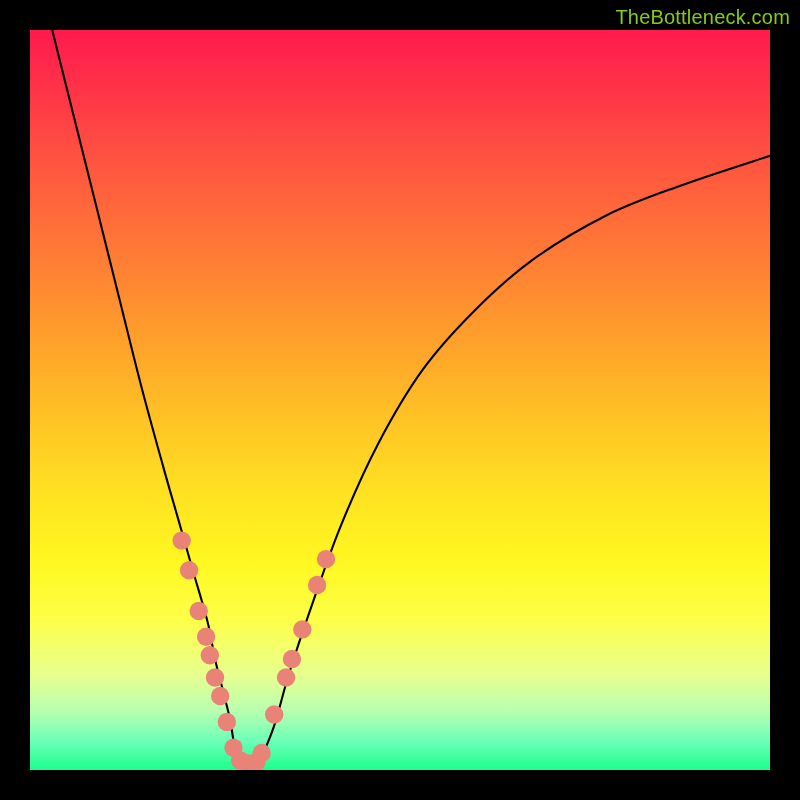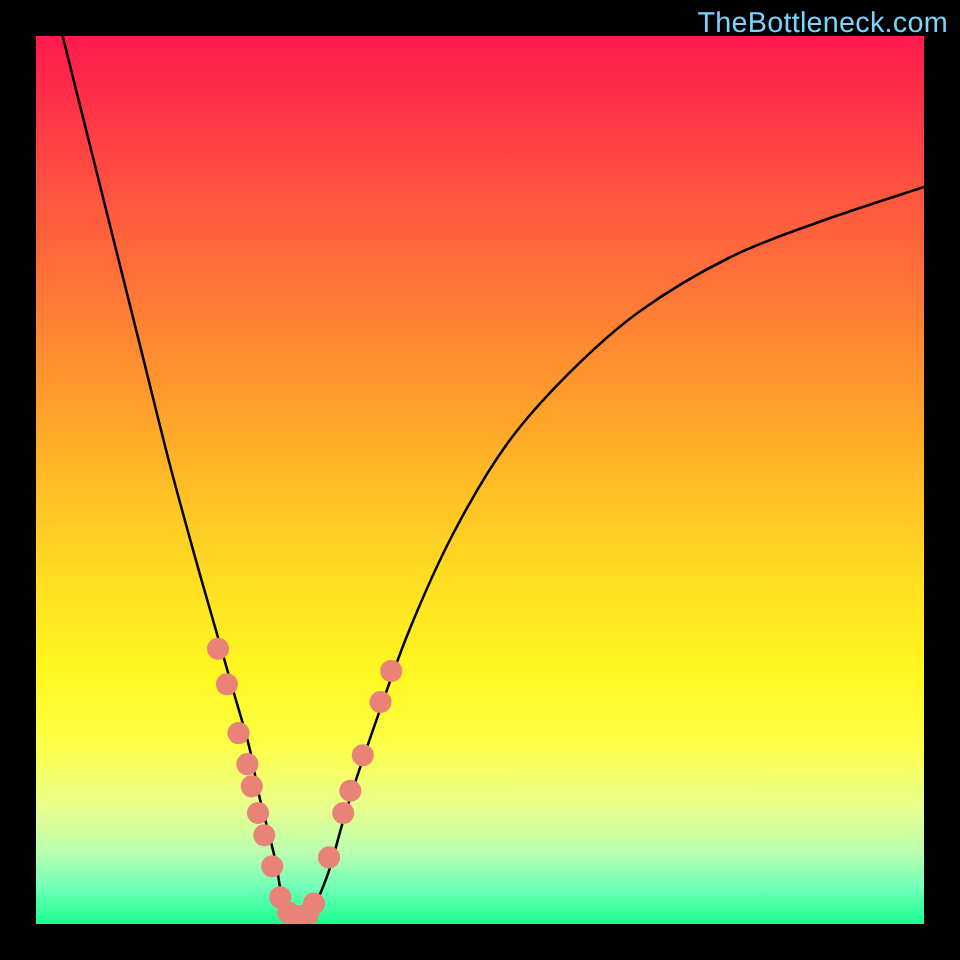--- a/index.html
+++ b/index.html
@@ -37,22 +37,22 @@
       #e8ff8e 87%,
       #b9ffb0 92%,
       #6effb8 96%,
       #1bff8e 100%
     );
   }
   .watermark {
     position: absolute;
     top: 6px;
     right: 10px;
-    color: #7dd3fc;
-    font-size: 24px;
+    color: #84cc16;
+    font-size: 20px;
     letter-spacing: 0.2px;
     z-index: 50;
   }
   svg.curves {
     position: absolute;
     left: 0;
     top: 0;
     width: 740px;
     height: 740px;
     z-index: 10;

